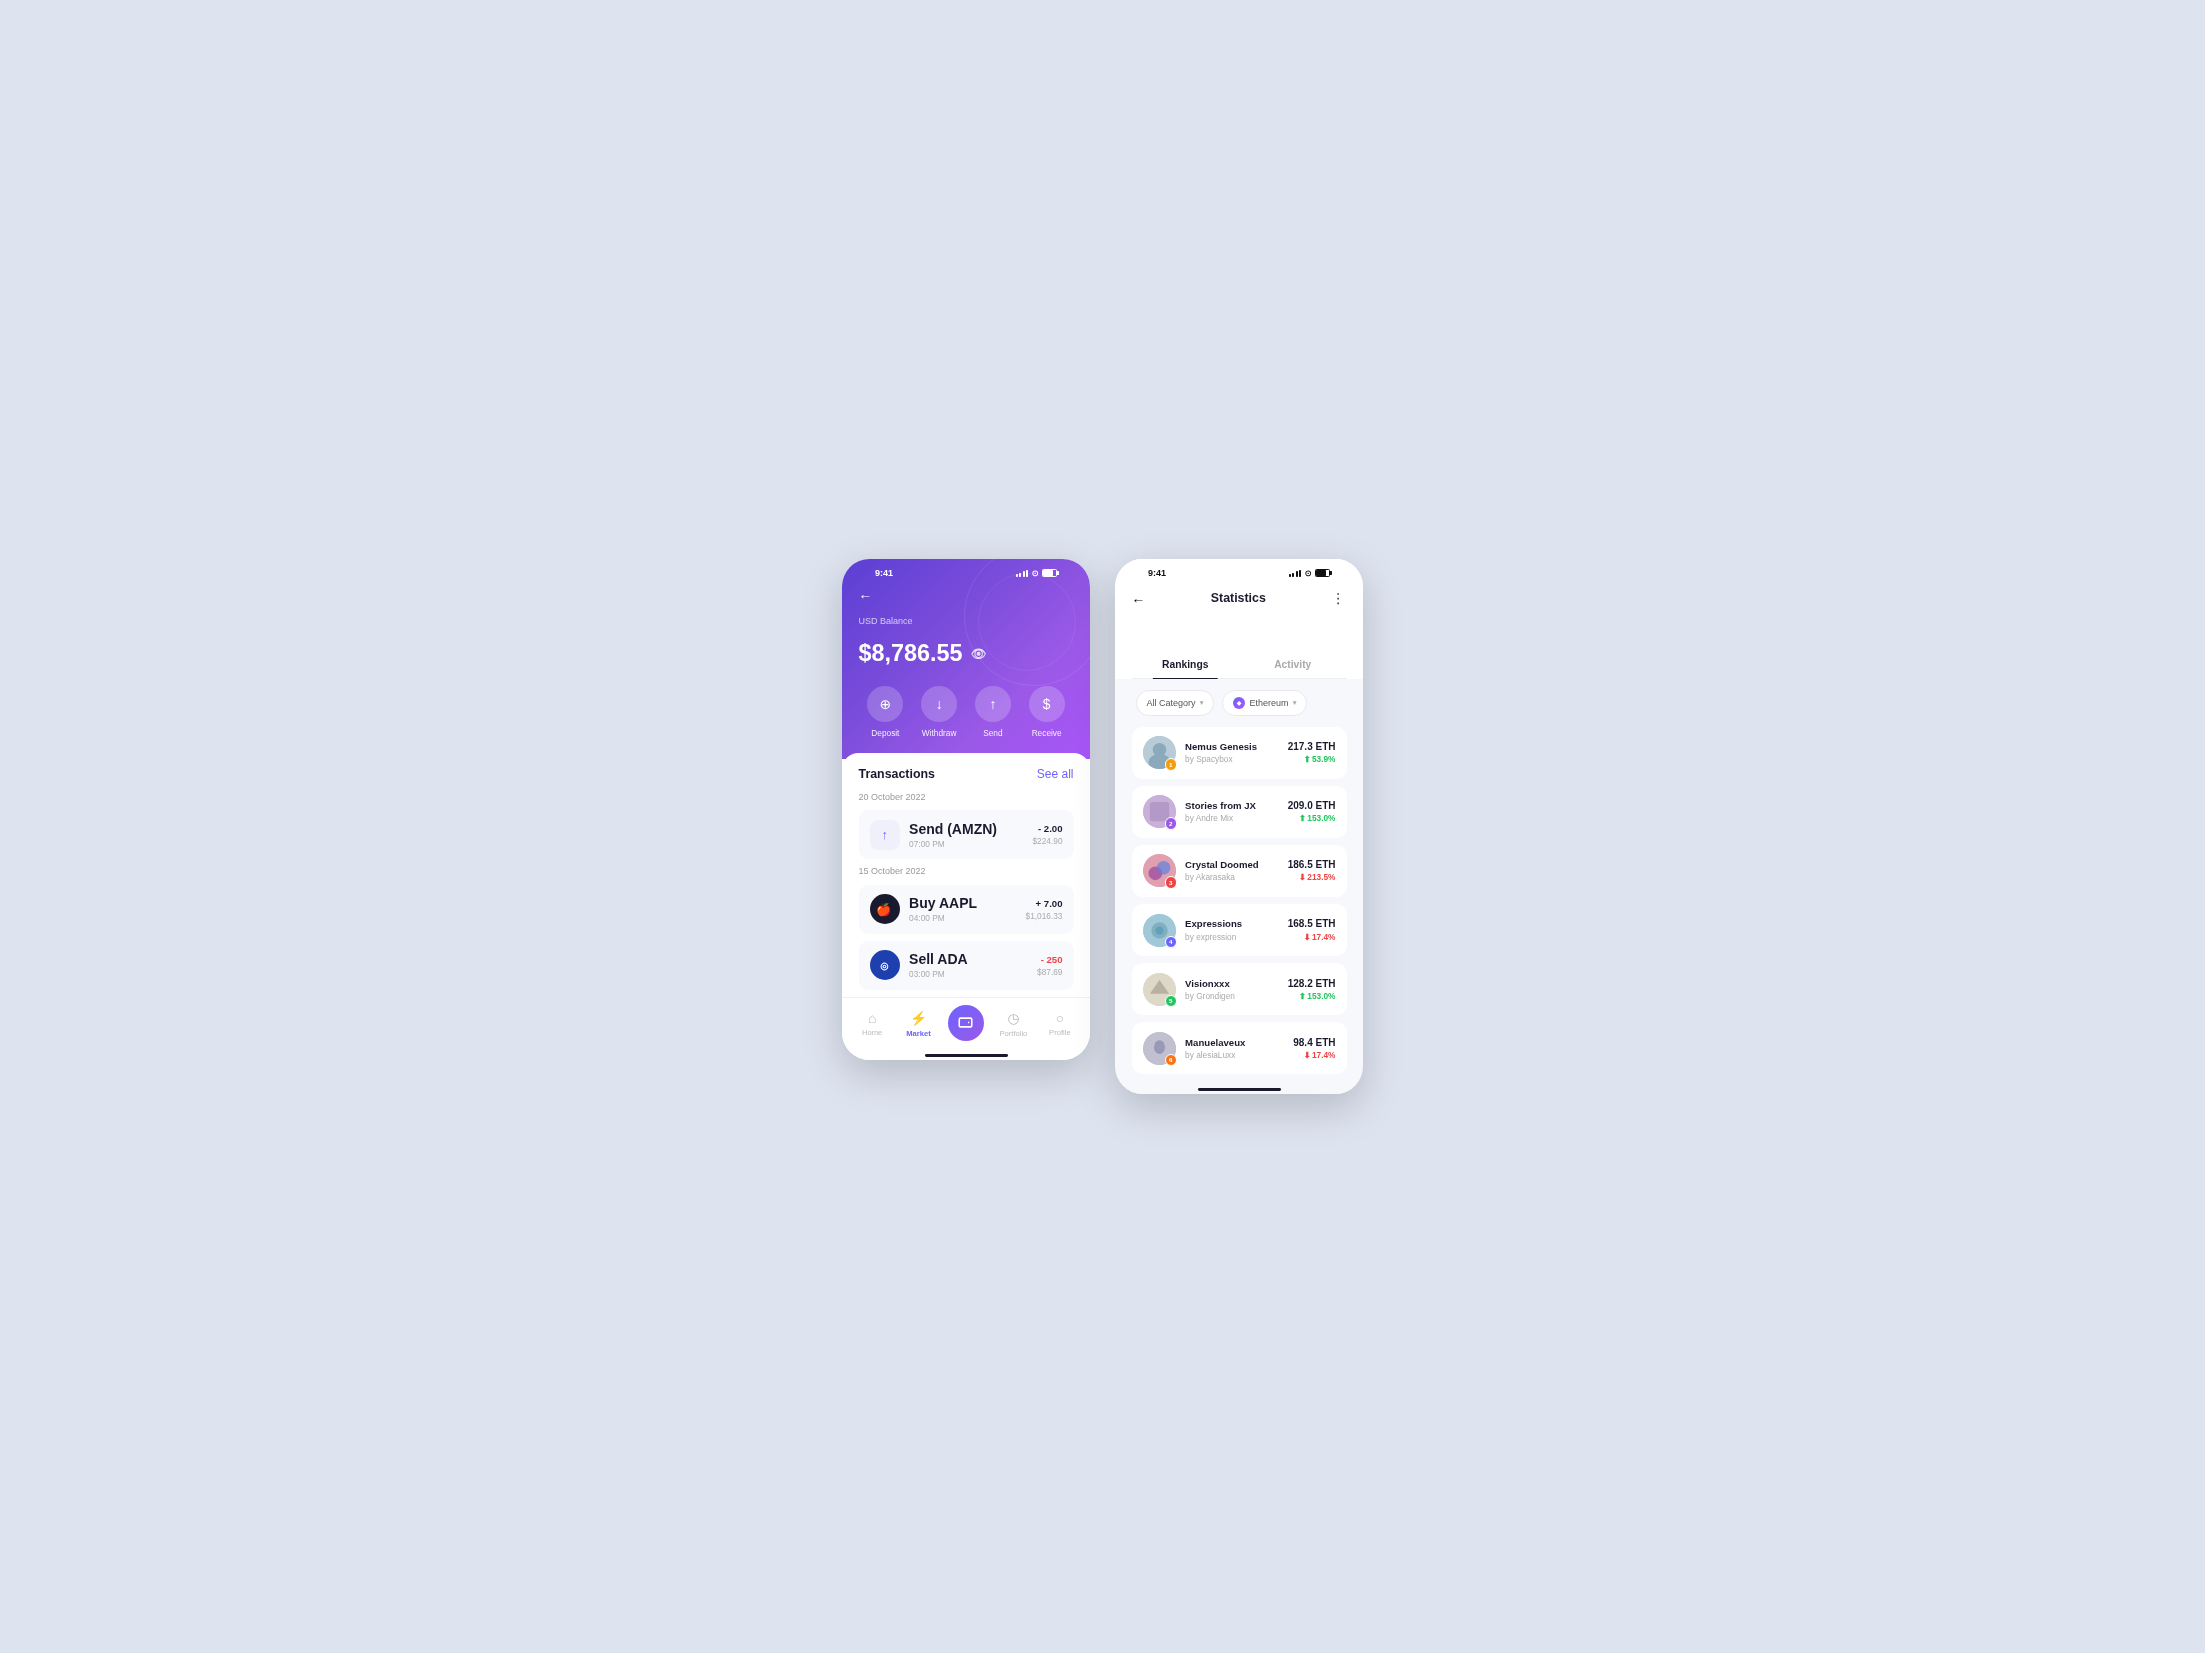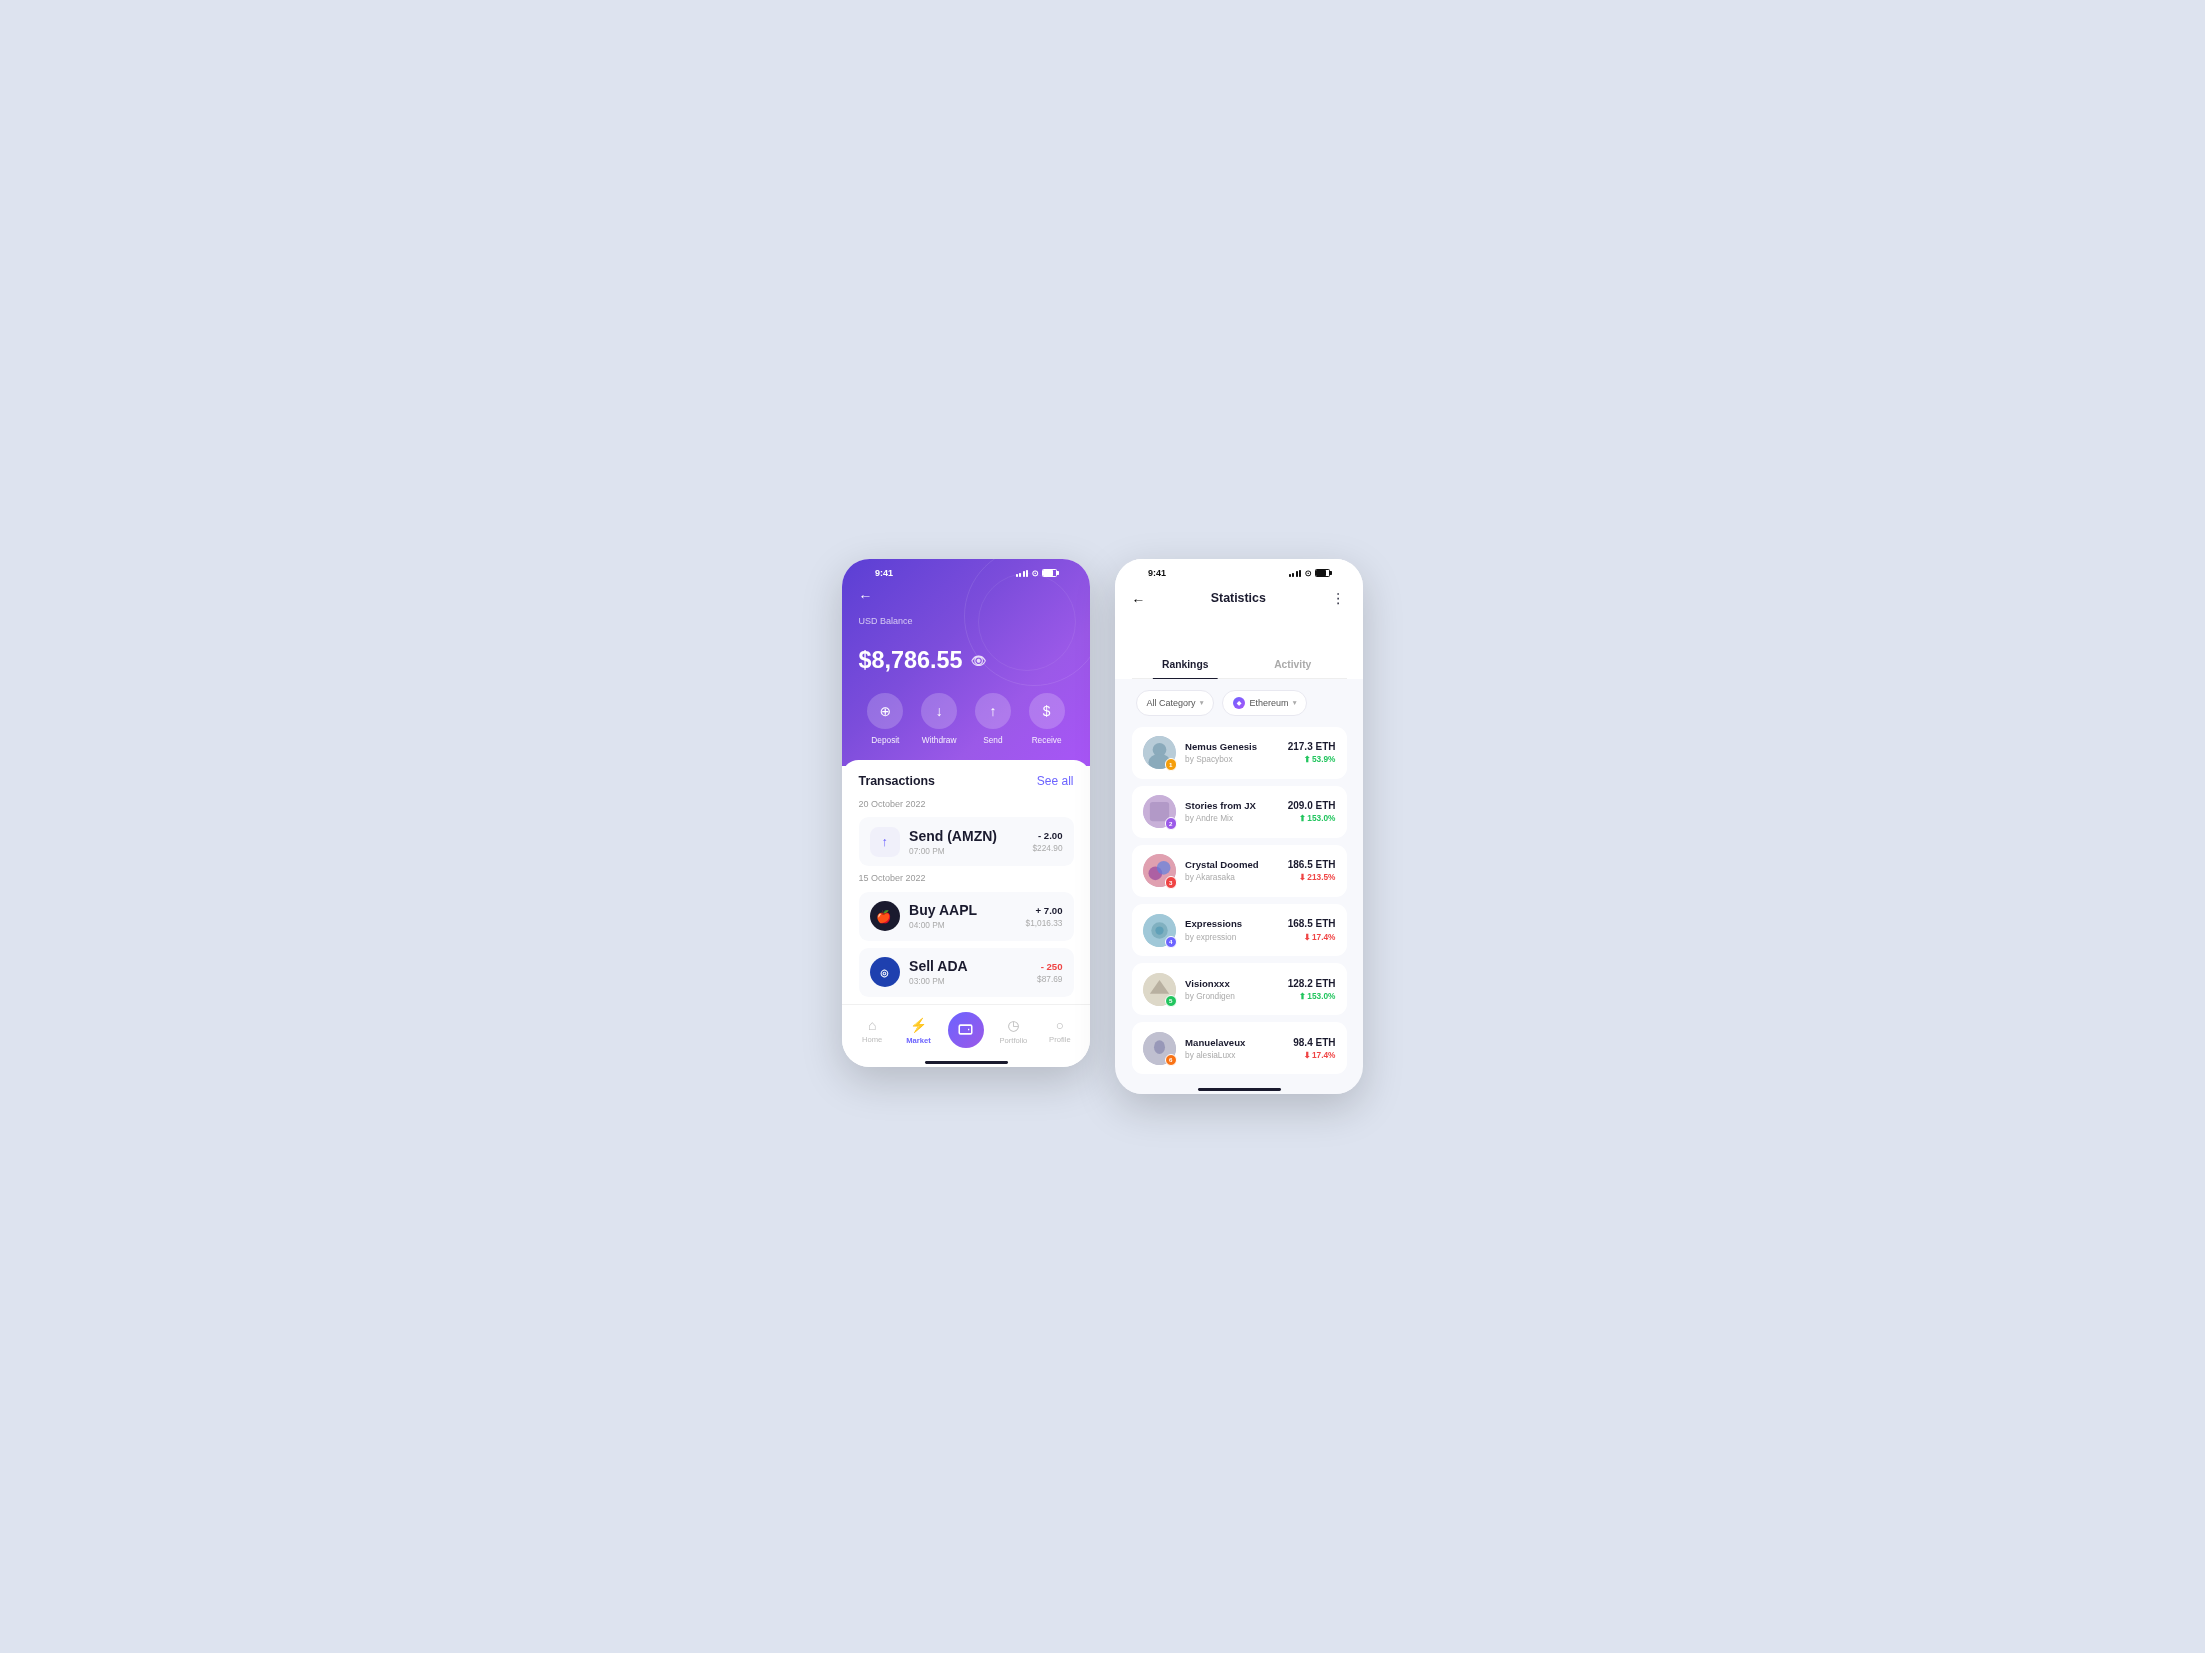--- a/index.html
+++ b/index.html
@@ -99,21 +99,21 @@
       color: #fff;
       font-size: 13.8px;
       padding: 5.5px 0;
       display: inline-block;
       margin-bottom: 8.3px;
       cursor: pointer;
     }
     .balance-label {
       color: rgba(255,255,255,0.7);
       font-size: 9px;
-      margin-bottom: 21px;
+      margin-bottom: 14px;
     }
     .balance-amount {
       color: #fff;
       font-size: 23.4px;
       font-weight: 700;
       display: flex;
       align-items: center;
       gap: 8.3px;
       margin-bottom: 19.3px;
     }

